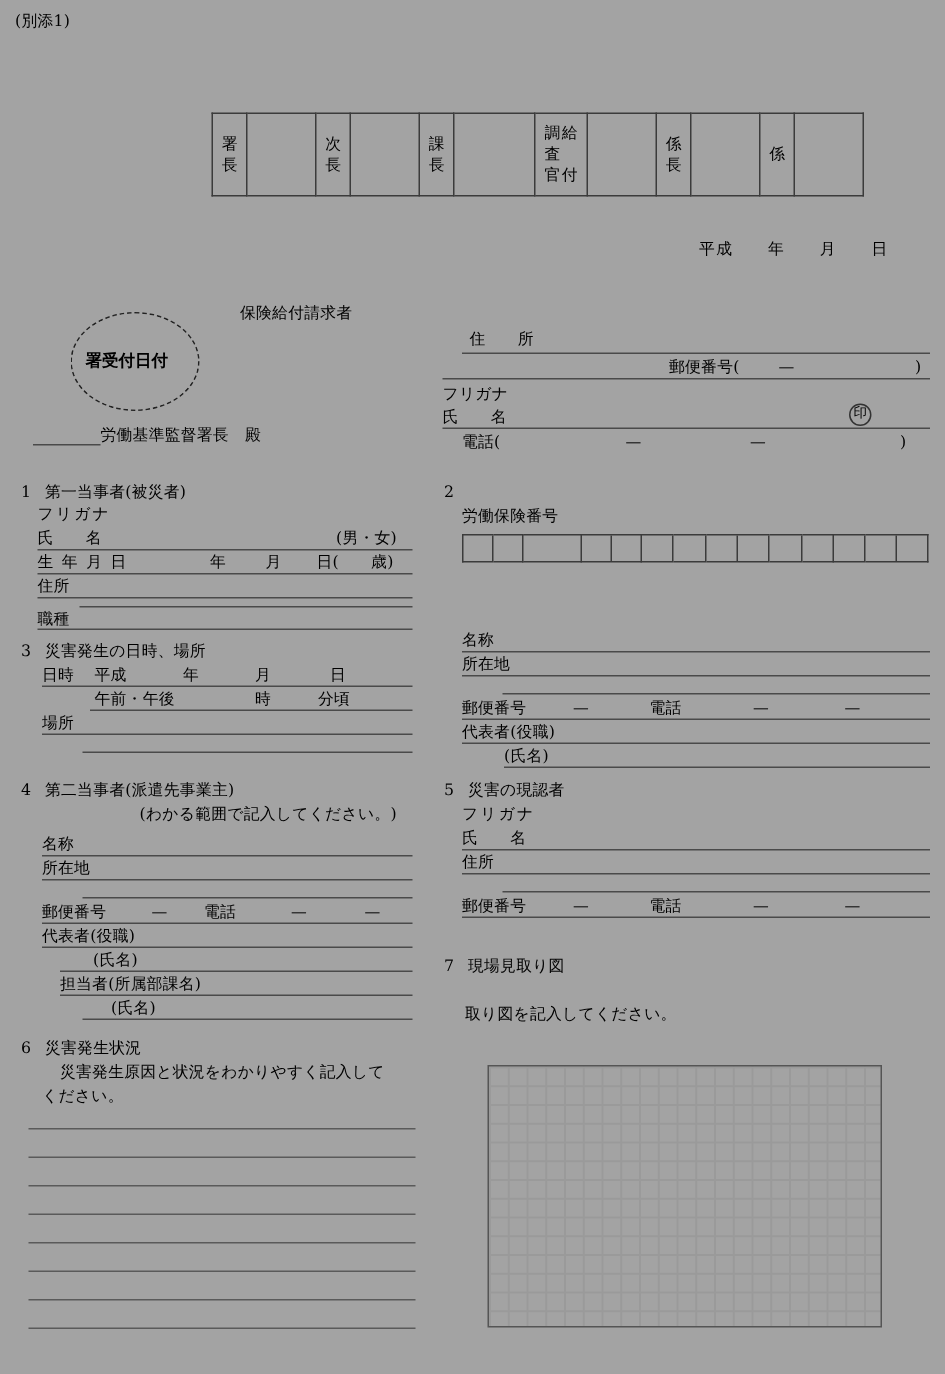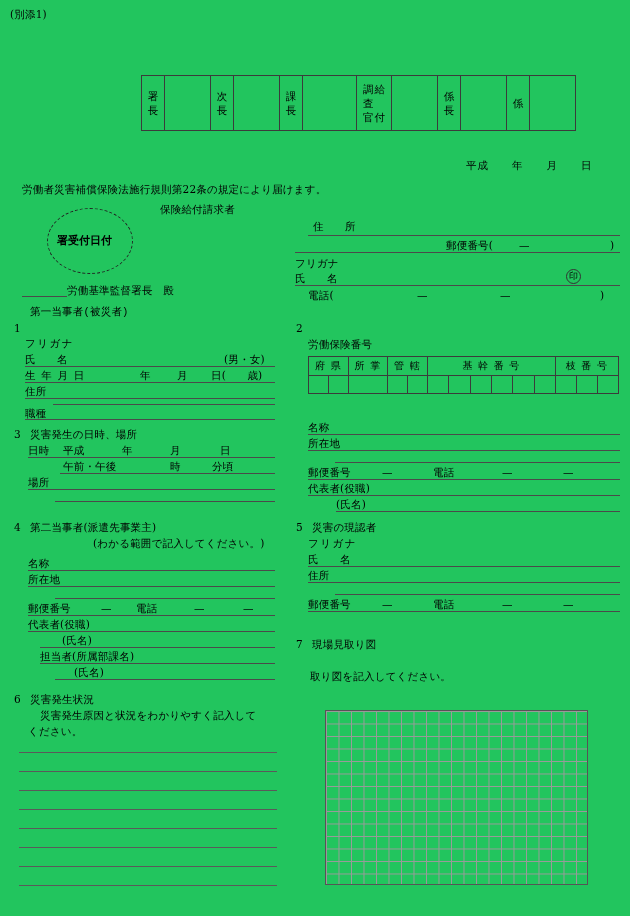--- a/index.html
+++ b/index.html
@@ -8,21 +8,21 @@
     background: #ffffff;
   }
   body {
     font-family: "DejaVu Serif", "Liberation Serif", serif;
     color: #000000;
   }
   #page {
     position: relative;
     width: 630px;
     height: 916px;
-    background: #22c55e;
+    background: #a3a3a3;
     overflow: hidden;
   }
   .abs { position: absolute; }
   .t {
     font-size: 10.5px;
     line-height: 1.15;
     white-space: pre;
     letter-spacing: 0.2px;
   }
   .t-title { font-size: 12px; letter-spacing: 0.4px; }
@@ -157,23 +157,22 @@
           </td>
           <td style="width: 45px;"></td>
           <td style="width: 22px;"><span class="vlabel"><span>係</span><span>長</span></span></td>
           <td style="width: 45px;"></td>
           <td style="width: 22px;"><span class="vlabel"><span>係</span></span></td>
           <td style="width: 45px;"></td>
         </tr>
       </tbody>
   </table>
 
-  <div class="abs t" style="left:466px; top:160px; letter-spacing:1px;font-family:Liberation Mono, monospace;">平成　　年　　月　　日</div>
-
-  <div class="abs t" style="left:22px; top:183px;">労働者災害補償保険法施行規則第22条の規定により届けます。</div>
+  <div class="abs t" style="left:466px; top:160px; letter-spacing:1px;">平成　　年　　月　　日</div>
+
 
   <div class="abs t" style="left:160px; top:203px;">保険給付請求者</div>
 
   <div class="oval" style="left:47px; top:208px; width:86px; height:66px;"></div>
   <div class="oval-text" style="left:57px; top:233px;">署受付日付</div>
 
   <div class="rule" style="left:22px; top:296px; width:45px;"></div>
   <div class="abs t" style="left:67px; top:284px;">労働基準監督署長　殿</div>
 
   <div class="abs t" style="left:313px; top:220px;">住　　所</div>
@@ -188,21 +187,21 @@
   <div class="abs t" style="left:295px; top:272px;">氏　　名</div>
   <div class="seal" style="left:566px; top:269px;">印</div>
   <div class="rule" style="left:295px; top:285px; width:325px;"></div>
 
   <div class="abs t" style="left:308px; top:289px;">電話(</div>
   <div class="abs t" style="left:417px; top:289px;">—</div>
   <div class="abs t" style="left:500px; top:289px;">—</div>
   <div class="abs t" style="left:600px; top:289px;">)</div>
 
   <div class="abs t t-num" style="left:14px; top:322px;">1</div>
-  <div class="abs t" style="left:30px; top:306px;font-family:Liberation Mono, monospace;">第一当事者(被災者)</div>
+  <div class="abs t" style="left:30px; top:322px;">第一当事者(被災者)</div>
 
   <div class="abs t" style="left:25px; top:337px; letter-spacing:1.5px;">フリガナ</div>
   <div class="abs t" style="left:25px; top:353px;">氏　　名</div>
   <div class="abs t" style="left:224px; top:353px;">(男・女)</div>
   <div class="rule" style="left:25px; top:366px; width:250px;"></div>
 
   <div class="abs t" style="left:25px; top:369px; letter-spacing:1.2px;">生 年 月 日</div>
   <div class="abs t" style="left:140px; top:369px;">年</div>
   <div class="abs t" style="left:177px; top:369px;">月</div>
   <div class="abs t" style="left:211px; top:369px;">日(　　歳)</div>
@@ -232,27 +231,20 @@
 
   <div class="abs t" style="left:28px; top:476px;">場所</div>
   <div class="rule" style="left:28px; top:489px; width:247px;"></div>
   <div class="rule" style="left:55px; top:501px; width:220px;"></div>
 
   <div class="abs t t-num" style="left:296px; top:322px;">2</div>
   <div class="abs t" style="left:308px; top:338px;">労働保険番号</div>
 
   <table class="ins" id="ins-table" style="left:308px; top:356px;">
     <tbody>
-      <tr class="head" id="ins-head">
-          <td colspan="2" style="width: 38px;">府 県</td>
-          <td colspan="1" style="width: 38px;">所 掌</td>
-          <td colspan="2" style="width: 38px;">管 轄</td>
-          <td colspan="6" style="width: 122px;">基 幹 番 号</td>
-          <td colspan="3" style="width: 60px;">枝 番 号</td>
-        </tr>
       <tr class="body" id="ins-body">
           <td class="dash-r" style="width: 19px;">&nbsp;</td>
           <td style="width: 19px;">&nbsp;</td>
           <td style="width: 38px;">&nbsp;</td>
           <td class="dash-r" style="width: 19px;">&nbsp;</td>
           <td style="width: 19px;">&nbsp;</td>
           <td class="dash-r" style="width: 20.3333px;">&nbsp;</td>
           <td class="dash-r" style="width: 20.3333px;">&nbsp;</td>
           <td class="dash-r" style="width: 20.3333px;">&nbsp;</td>
           <td class="dash-r" style="width: 20.3333px;">&nbsp;</td>

